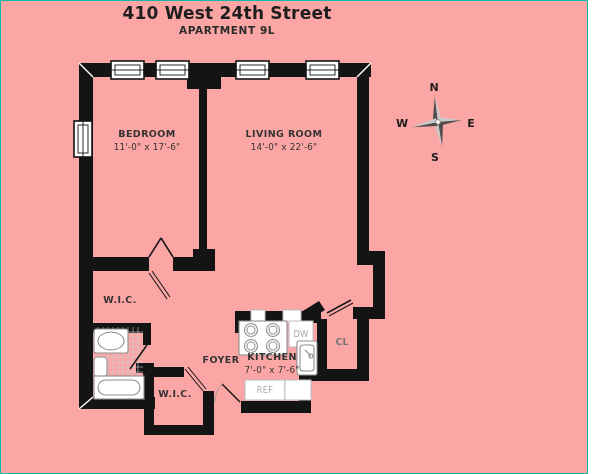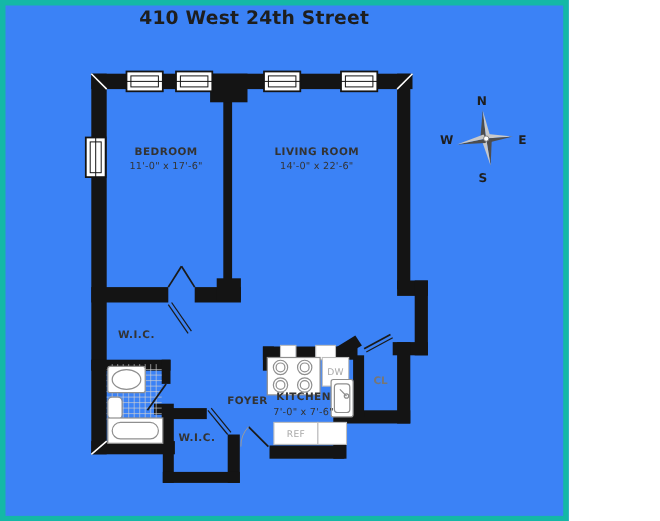--- a/index.html
+++ b/index.html
@@ -1,20 +1,20 @@
 <!DOCTYPE html>
 <html><head>
 <meta charset="utf-8">
 <style>
   html,body{margin:0;padding:0;background:#fff;}
   .page{
     position:relative;
-    width:517px;height:474px;
-    background:#3b82f6;
-    border:5px solid #14b8a6;
+    width:588px;height:474px;
+    background:#fca5a5;
+    border:1px solid #14b8a6;
     box-sizing:border-box;
     font-family:"DejaVu Sans", sans-serif;
     overflow:hidden;
   }
   .titleblock{
     position:absolute;top:3px;left:0;width:452px;
     text-align:center;line-height:1.15;
   }
   .title{
     font-size:17px;font-weight:bold;color:#1e1e1e;letter-spacing:.2px;
@@ -39,20 +39,21 @@
   .cl{font-family:"DejaVu Sans",sans-serif;font-size:9.5px;font-weight:bold;fill:#777;text-anchor:middle;}
   .cmp{font-family:"DejaVu Sans",sans-serif;font-size:11px;font-weight:bold;fill:#1e1e1e;text-anchor:middle;}
 </style>
 </head>
 <body>
 
 <div class="page">
 
   <div class="titleblock">
     <div class="title">410 West 24th Street</div>
+    <div class="subtitle">APARTMENT 9L</div>
   </div>
 
   <svg width="600" height="474" viewBox="0 0 600 474">
 
     <g>
 
       <rect class="wall" x="78" y="62" width="292" height="14"></rect>
       <rect class="wall" x="78" y="62" width="14" height="346"></rect>
 
       <rect class="wall" x="78" y="256" width="70" height="14"></rect>

